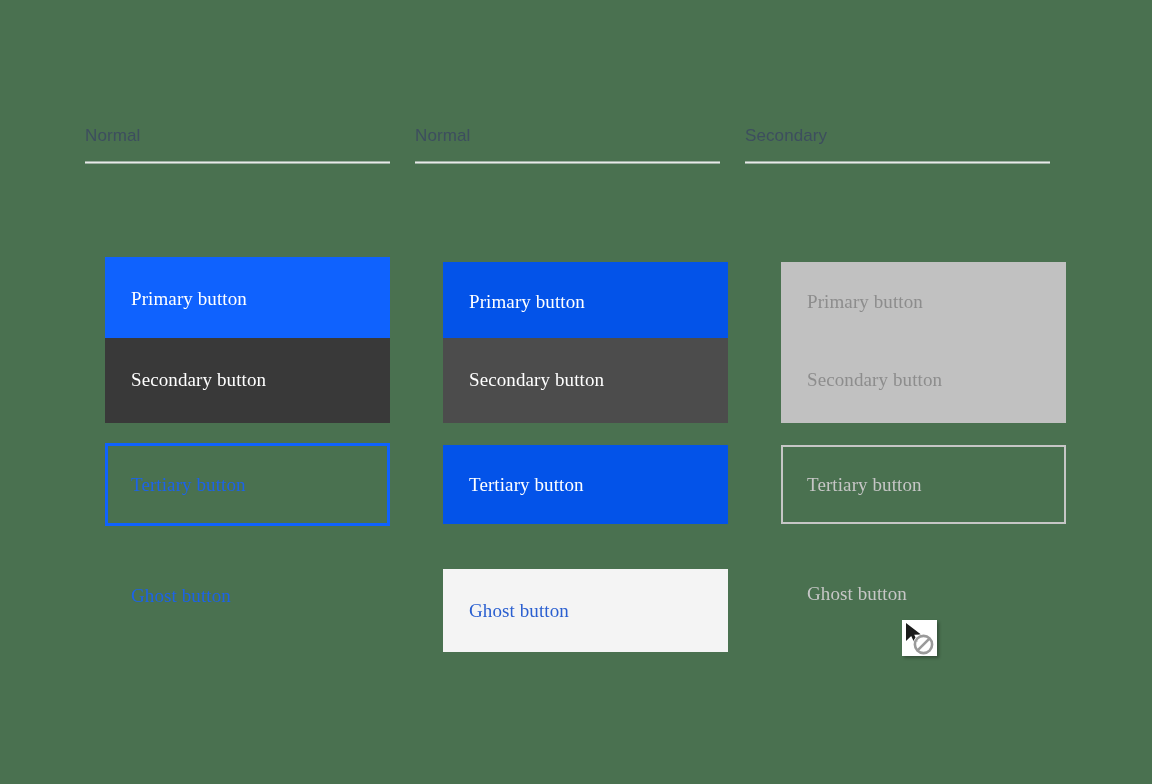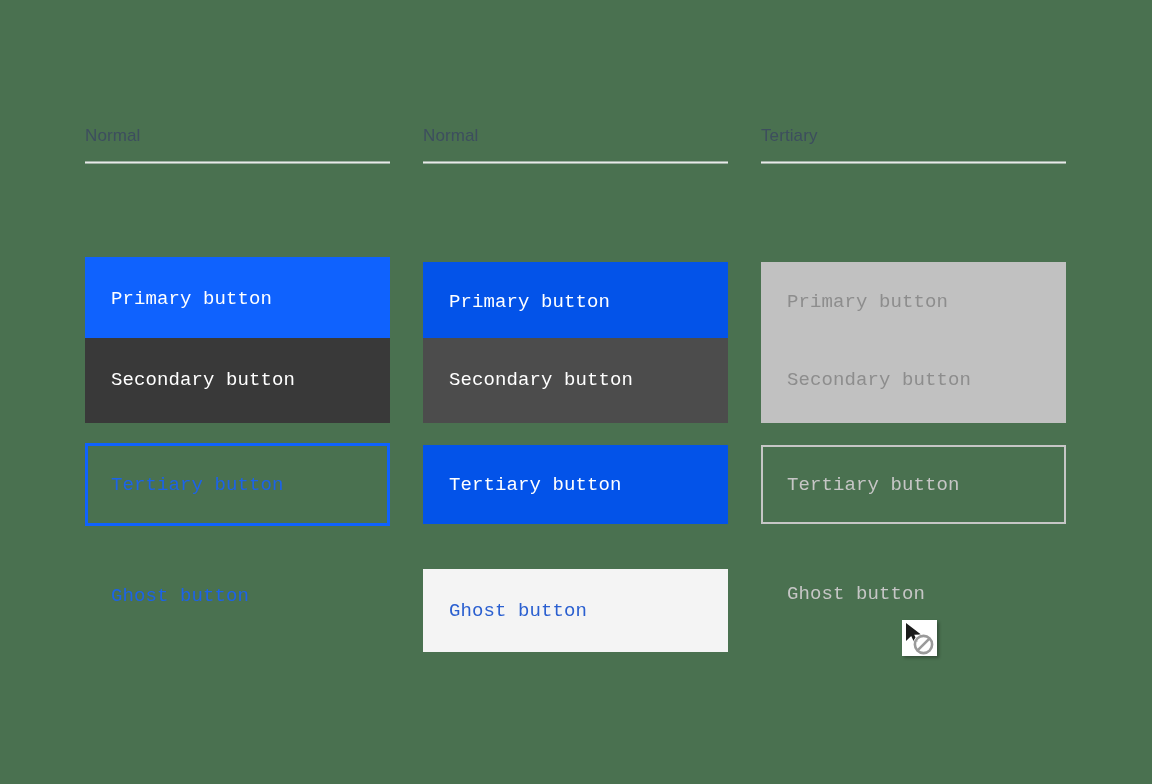--- a/index.html
+++ b/index.html
@@ -45,29 +45,30 @@
     background: #e8eae9;
     border-top: 1px solid #9fb0a3;
     border-bottom: 1px solid #9fb0a3;
   }
 
   .btn {
     width: 314px;
     display: flex;
     align-items: center;
     padding: 0 0 0 26px;
-    font-family: Liberation Mono, monospace;
+    font-family: Liberation Serif, serif;
     font-size: 19px;
     line-height: 22px;
     letter-spacing: 0.1px;
     white-space: nowrap;
     border: 0;
     background: transparent;
     text-align: left;
     cursor: pointer;
+    margin-left: 20px;
   }
 
   
   .btn-primary-normal {
     height: 83px;
     background: #0f62fe;
     color: #ffffff;
     margin-top: 66px;
   }
   .btn-primary-hover {
@@ -166,21 +167,21 @@
     top: 191px;
     width: 982px;
   }
 
   .headers-wrap {
     position: absolute;
     left: 85px;
     top: 126px;
     width: 982px;
     display: flex;
-    gap: 33px;
+    gap: 25px;
   }
 
   
   .cursor {
     position: absolute;
     left: 902px;
     top: 620px;
     width: 35px;
     height: 36px;
     background: #ffffff;
@@ -200,21 +201,21 @@
     </div>
   </div>
   <div class="column">
     <div class="col-header">
       <div class="col-header-label">Normal</div>
       <div class="col-rule"></div>
     </div>
   </div>
   <div class="column">
     <div class="col-header">
-      <div class="col-header-label">Tertiary</div>
+      <div class="col-header-label">Secondary</div>
       <div class="col-rule"></div>
     </div>
   </div>
 </div>
 
 <div class="grid-wrap">
 
   <div class="row row-primary">
     <div class="slot">
       <button class="btn btn-primary-normal">Primary button</button>

